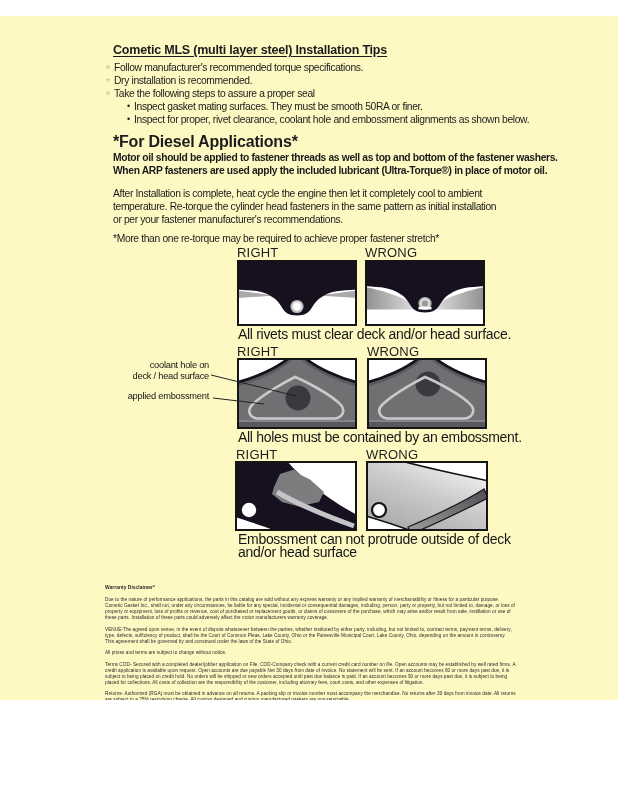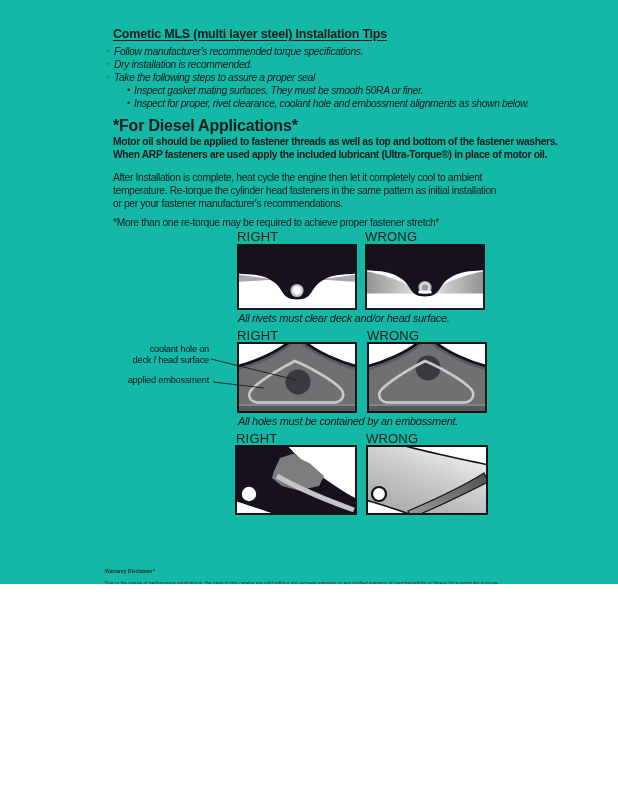--- a/index.html
+++ b/index.html
@@ -1,48 +1,48 @@
 <!DOCTYPE html>
 <html><head>
 <meta charset="utf-8">
 <style>
   * { margin:0; padding:0; box-sizing:border-box; }
   html,body { background:#ffffff; }
   body { font-family:"Liberation Sans","DejaVu Sans",sans-serif; color:#1b1b1b; }
-  .page { position:relative; width:618px; height:584px; background:#14b8a6; overflow:hidden; margin:0 auto; }
+  .page { position:relative; width:618px; height:684px; background:#fef9c3; overflow:hidden; margin:16px auto; }
   .abs { position:absolute; }
   .pre { white-space:pre-line; }
 
   .title { font-size:12.5px; font-weight:bold; text-decoration:underline; text-underline-offset:2px; letter-spacing:-0.2px; }
   .body-txt { font-size:10.3px; line-height:13px; letter-spacing:-0.35px; }
   .bullets { font-size:10.3px; line-height:13px; letter-spacing:-0.35px; }
   .b-row { display:flex; align-items:flex-start; }
   .b-marker { width:8px; font-size:6px; line-height:13px; margin-top:0px; flex:0 0 8px; }
   .sb-row { display:flex; align-items:flex-start; padding-left:21px; }
   .sb-marker { width:7px; font-size:9px; line-height:13px; flex:0 0 7px; }
   .h2 { font-size:16px; font-weight:bold; letter-spacing:-0.2px; }
 
   .dlabel { font-size:13px; letter-spacing:0.2px; color:#1d1d1d; text-align:left; width:120px; }
-  .dcaption { font-size:11px; letter-spacing:-0.3px; color:#161616; line-height:12.5px;font-style:italic; }
+  .dcaption { font-size:14px; letter-spacing:-0.3px; color:#161616; line-height:12.5px; }
   .dbox { line-height:0; }
   .ann { font-size:9.3px; line-height:10.8px; letter-spacing:-0.25px; text-align:right; color:#141414; }
 
   .legal { width:412px; font-size:4.7px; line-height:5.9px; letter-spacing:0.05px; color:#2a2a2a; }
   .legal p { margin-bottom:5.8px; }
   .legal .lh { font-weight:bold; font-size:4.9px; margin-bottom:6.5px; }
   .code { font-size:12.5px; color:#222; letter-spacing:0.2px; }
 </style>
 </head>
 <body>
 
 <div class="page">
 
   <div class="abs title" style="left:113px; top:27px;">Cometic MLS (multi layer steel) Installation Tips</div>
 
-  <div class="abs bullets" style="left:106px; top:45px; width:490px;font-style:italic;">
+  <div class="abs bullets" style="left:106px; top:45px; width:490px;">
     <div class="b-row">
       <span class="b-marker">○</span>
       <span>Follow manufacturer's recommended torque specifications.</span>
     </div>
     <div class="b-row">
       <span class="b-marker">○</span>
       <span>Dry installation is recommended.</span>
     </div>
     <div class="b-row">
       <span class="b-marker">○</span>
@@ -188,20 +188,22 @@
       <rect width="122" height="70" fill="#ffffff"></rect>
       <path d="M0,0 H35 C65,8 95,14 122,20 V70 H46 C24,62 10,58 0,55 Z" fill="url(#g3b)"></path>
       <path d="M35,0 C65,8 95,14 122,20" stroke="#141414" stroke-width="1.6" fill="none"></path>
       <path d="M0,55 C10,58 24,62 46,70" stroke="#141414" stroke-width="1.6" fill="none"></path>
       <path d="M42,66 C70,54 96,42 118,28 L122,37 C100,48 76,60 52,70 L44,70 Z" fill="url(#g3d)" stroke="#141414" stroke-width="1.2"></path>
       <circle cx="13" cy="49" r="7" fill="#ffffff" stroke="#141414" stroke-width="2.2"></circle>
       <rect x="1" y="1" width="120" height="68" fill="none" stroke="#151515" stroke-width="2"></rect>
     </svg>
   </div>
 
+  <div class="abs dcaption pre" style="left:238px; top:517px;">Embossment can not protrude outside of deck
+and/or head surface</div>
 
   <div class="abs legal" style="left:105px; top:569px;">
     <div class="lh">Warranty Disclaimer*</div>
     <p class="pre">Due to the nature of performance applications, the parts in this catalog are sold without any express warranty or any implied warranty of merchantability or fitness for a particular purpose.  Cometic Gasket Inc., shall not, under any circumstances, be liable for any special, incidental or consequential damages, including, person, party or property, but not limited to, damage, or loss of property or equipment, loss of profits or revenue, cost of purchased or replacement goods, or claims of customers of the purchase, which may arise and/or result from sale, instillation or use of these parts.  Installation of these parts could adversely affect the motor manufacturers warranty coverage.</p>
     <p class="pre">VENUE-The agreed upon venue, in the event of dispute whatsoever between the parties, whether instituted by either party, including, but not limited to, contract terms, payment terms, delivery, type, defects, sufficiency of product, shall be the Court of Common Pleas, Lake County, Ohio or the Painesville Municipal Court, Lake County, Ohio, depending on the amount in controversy.
 This agreement shall be governed by and construed under the laws of the State of Ohio.</p>
     <p class="pre">All prices and terms are subject to change without notice.</p>
     <p class="pre">Terms COD- Secured with a completed dealer/jobber application on File, COD-Company check with a current credit card number on file.  Open accounts may be established by well rated firms.  A credit application is available upon request.  Open accounts are due payable Net 30 days from date of invoice.  No statement will be sent.  If an account becomes 60 or more days past due, it is subject to being placed on credit hold.  No orders will be shipped or new orders accepted until past due balance is paid.  If an account becomes 90 or more days past due, it is subject to being placed for collections.  All costs of collection are the responsibility of the customer, including attorney fees, court costs, and other expenses of litigation.</p>
     <p class="pre">Returns- Authorized (RGA) must be obtained in advance on all returns.  A packing slip or invoice number must accompany the merchandise.  No returns after 30 days from invoice date.  All returns are subject to a 25% restocking charge.  All custom designed and custom manufactured gaskets are non-returnable.</p>
     <p class="pre">Only catalog parts are returnable.

